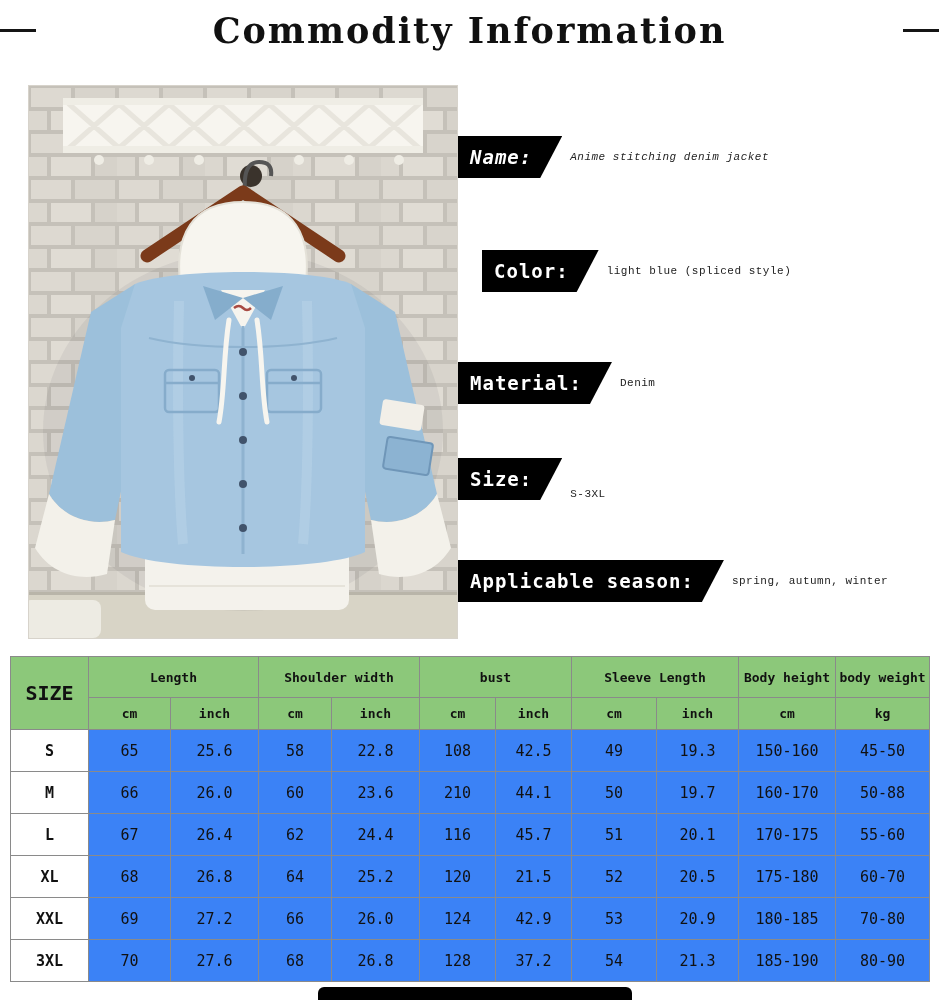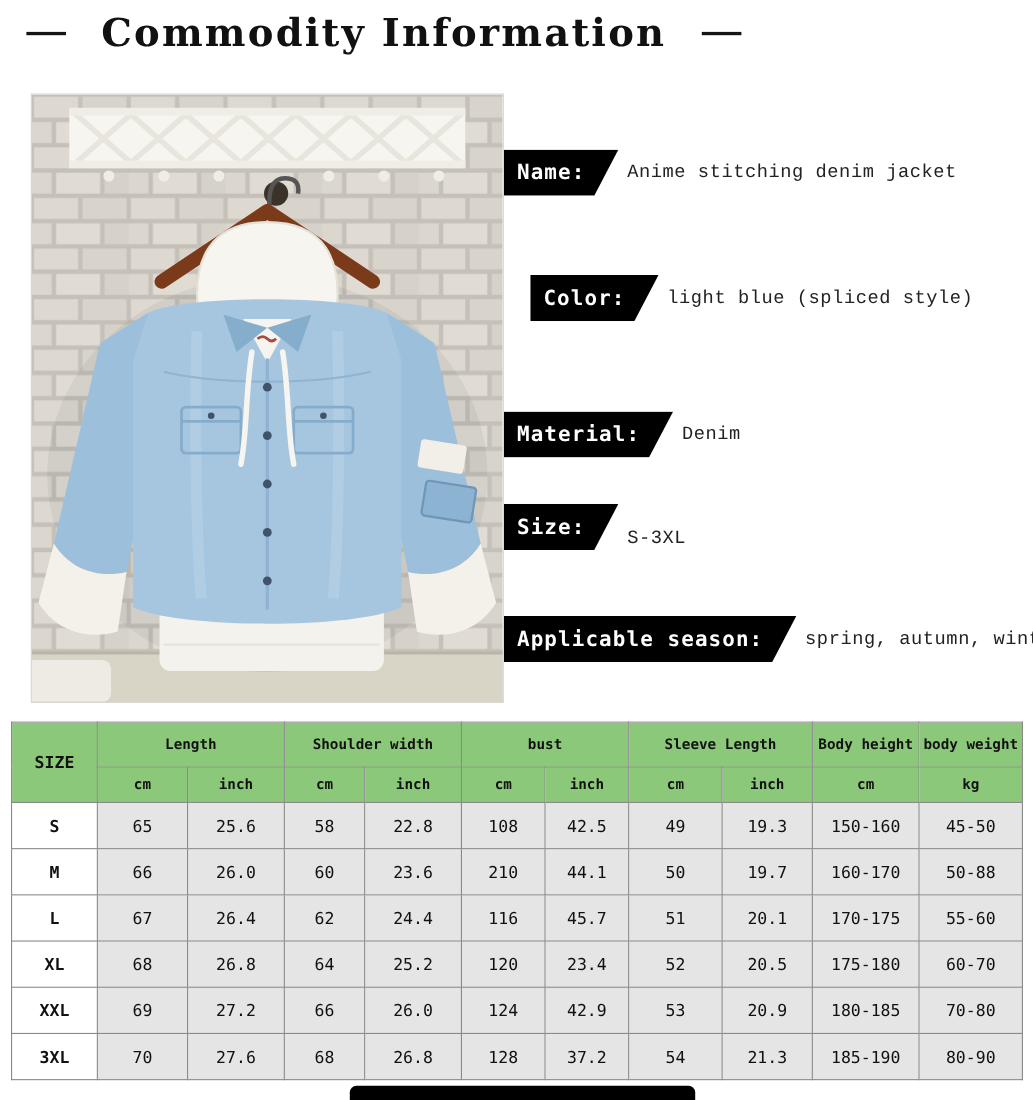--- a/index.html
+++ b/index.html
@@ -1,51 +1,51 @@
 <!DOCTYPE html>
 <html><head>
 <meta charset="utf-8">
 <style>
   html,body{margin:0;padding:0;background:#fff;}
   .page{position:relative;width:939px;height:1000px;background:#fff;overflow:hidden;
         font-family:"Liberation Serif",serif;}
 
   
   .title-row{position:absolute;top:0;left:0;right:0;height:60px;
-             display:flex;align-items:center;justify-content:flex-start;gap:32px;margin-left:24px;}
+             display:flex;align-items:center;justify-content:space-between;gap:32px;}
   .title-rule{width:36px;height:3px;background:#151515;}
   .page-title{margin:0;font-family:"DejaVu Serif",serif;font-weight:bold;
               font-size:35px;letter-spacing:2px;color:#111;}
 
   
   .photo{position:absolute;left:28px;top:85px;width:428px;height:552px;
          border:1px solid #d7d3cb;box-sizing:content-box;}
 
   
   .spec-row{position:absolute;left:458px;display:flex;align-items:center;white-space:nowrap;}
   .spec-badge{background:#000;color:#fff;font-family:"DejaVu Sans Mono",monospace;
               font-weight:bold;font-size:19px;letter-spacing:1px;
               padding:10px 30px 10px 12px;
               clip-path:polygon(0 0,100% 0,calc(100% - 22px) 100%,0 100%);}
   .spec-value{margin-left:8px;font-family:"Liberation Mono",monospace;
-              font-size:17px;color:#222;letter-spacing:0.5px;}
-  .spec-name{top:136px;}   .spec-color{top:250px;margin-left:24px;}  .spec-material{top:374px;}
+              font-size:11px;color:#222;letter-spacing:0.5px;}
+  .spec-name{top:136px;font-style:italic;}   .spec-color{top:250px;margin-left:24px;}  .spec-material{top:362px;}
   .spec-size{top:458px;align-items:flex-end;}   .spec-season{top:560px;}
 
   
   .size-chart-wrap{position:absolute;left:10px;top:656px;width:919px;}
   table.size-chart{border-collapse:collapse;table-layout:fixed;width:919px;}
   .size-chart th,.size-chart td{border:1px solid #8a8a8a;text-align:center;
       vertical-align:middle;font-family:"DejaVu Sans Mono",monospace;color:#111;
       overflow:hidden;}
   .size-chart thead th{background:#8cc87a;font-weight:bold;font-size:13px;height:38px;}
   .size-chart thead th.unit{height:29px;}
-  .size-chart thead th.corner{font-size:15px;}
+  .size-chart thead th.corner{font-size:20px;}
   .size-chart tbody th{font-weight:bold;font-size:15px;height:39px;background:#fff;}
-  .size-chart tbody td{font-size:15px;background:#e5e5e5;}
+  .size-chart tbody td{font-size:15px;background:#3b82f6;}
 
   
   .note{position:absolute;left:8px;top:1011px;font-family:"DejaVu Sans Mono",monospace;
         font-size:19px;color:#2fae6a;letter-spacing:0.5px;white-space:nowrap;}
   .bottom-bar{position:absolute;left:318px;top:987px;width:314px;height:13px;
               background:#000;border-radius:6px 6px 0 0;}
 </style>
 </head>
 <body>
 
@@ -239,21 +239,21 @@
             <td class="val">170-175</td>
             <td class="val">55-60</td>
           </tr>
           <tr>
             <th class="rowlab">XL</th>
             <td class="val">68</td>
             <td class="val">26.8</td>
             <td class="val">64</td>
             <td class="val">25.2</td>
             <td class="val">120</td>
-            <td class="val">23.4</td>
+            <td class="val">21.5</td>
             <td class="val">52</td>
             <td class="val">20.5</td>
             <td class="val">175-180</td>
             <td class="val">60-70</td>
           </tr>
           <tr>
             <th class="rowlab">XXL</th>
             <td class="val">69</td>
             <td class="val">27.2</td>
             <td class="val">66</td>

